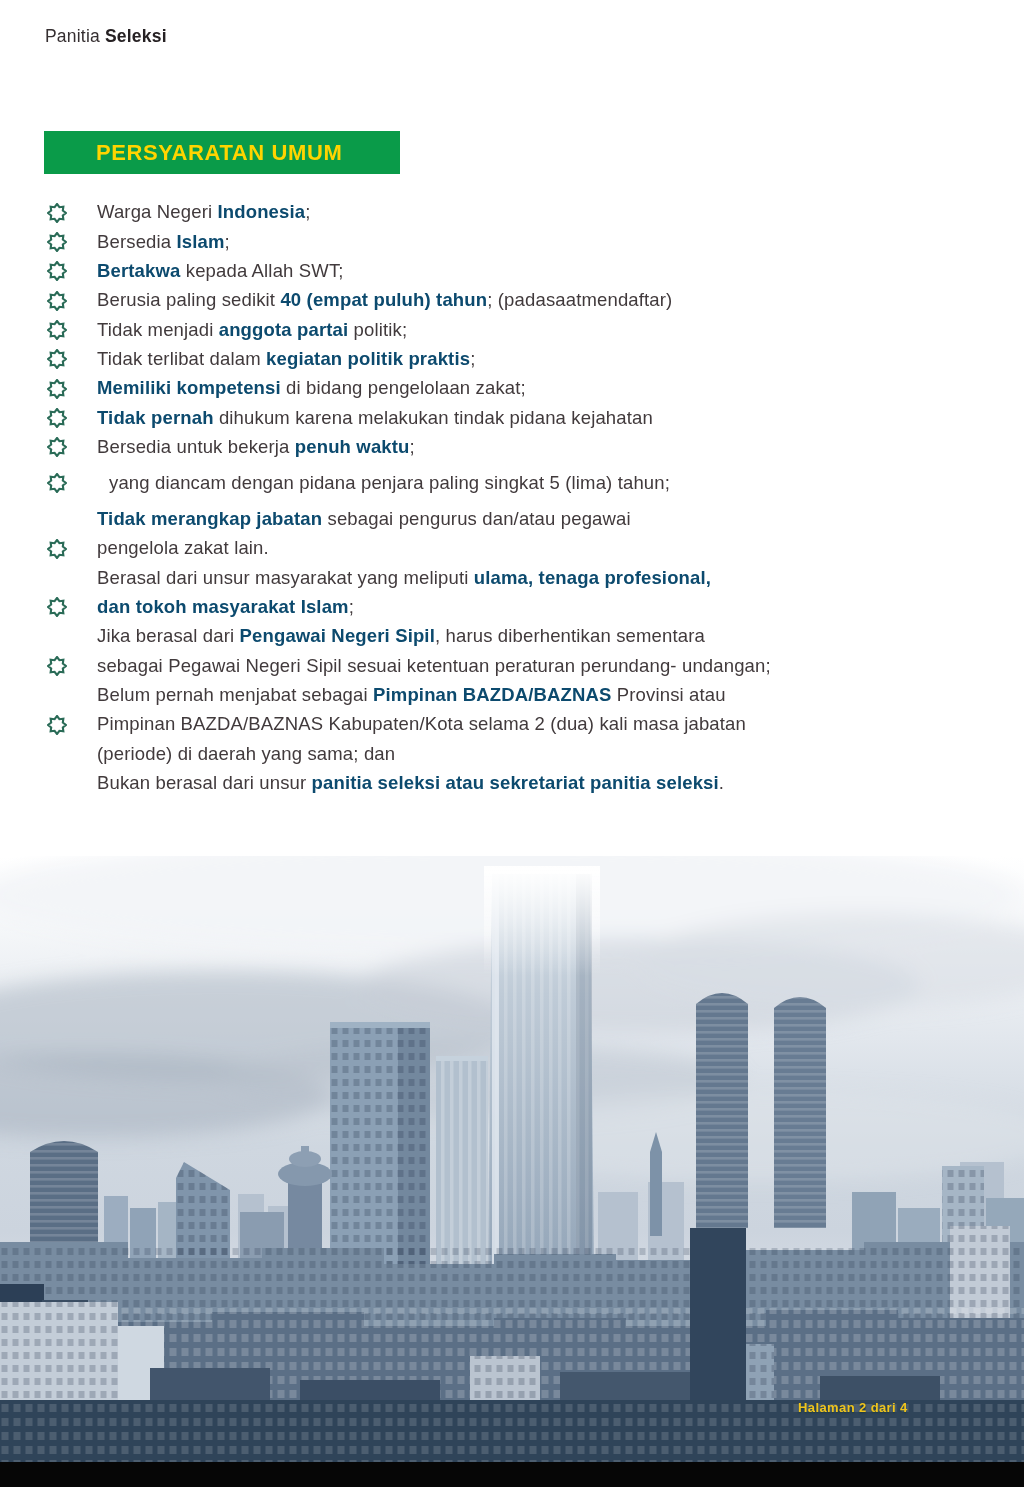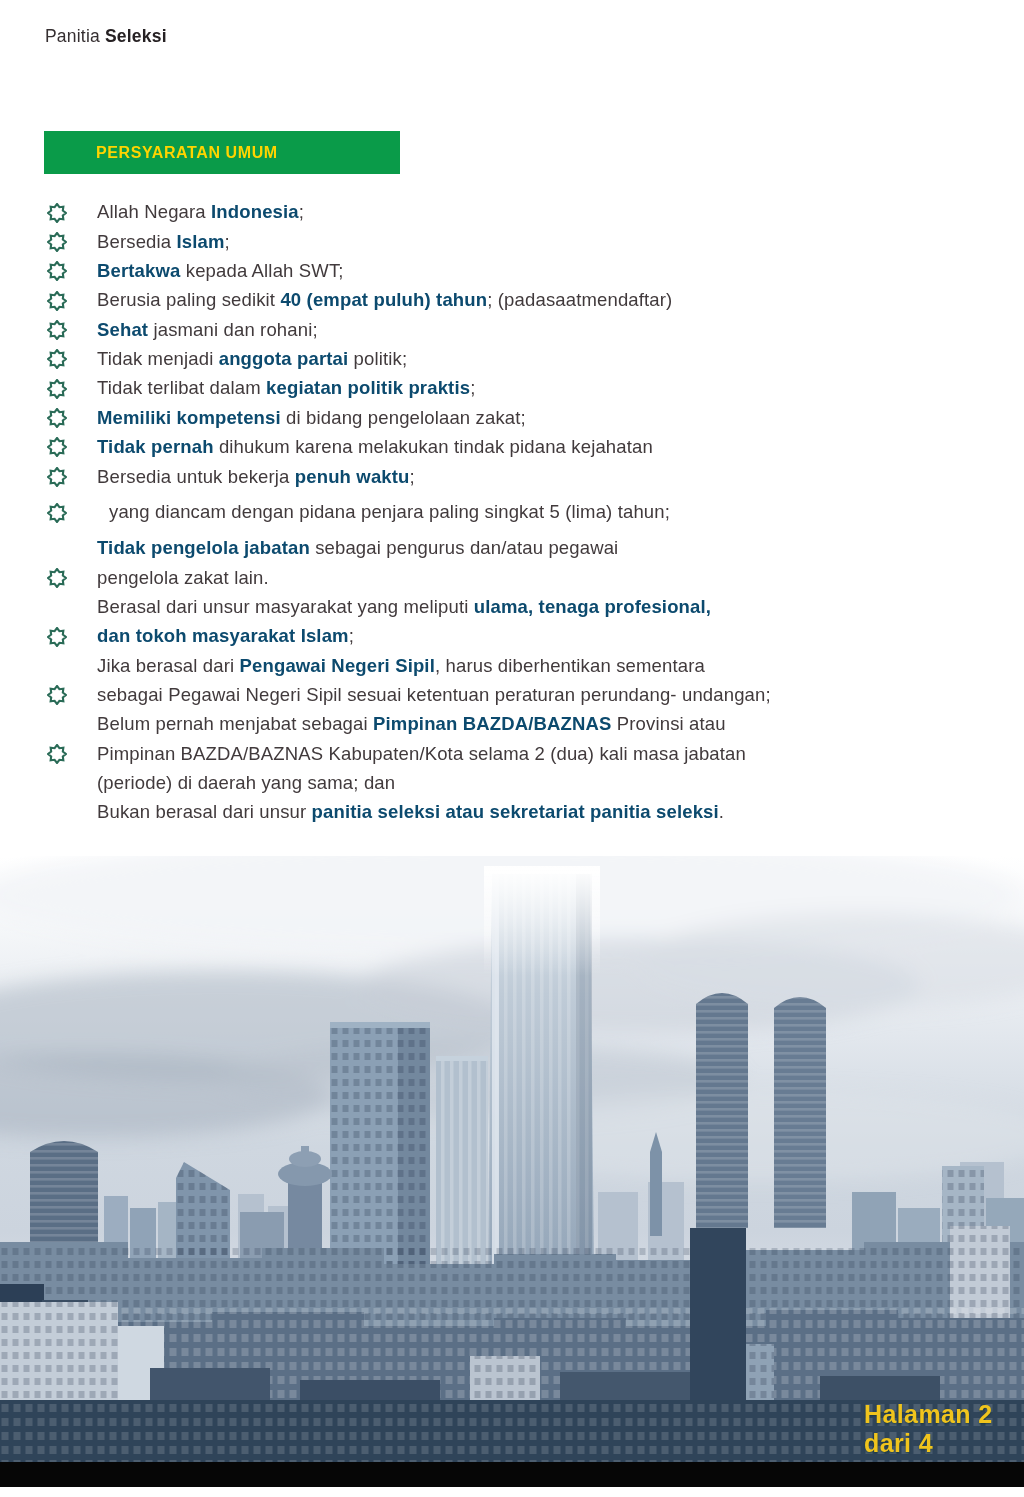--- a/index.html
+++ b/index.html
@@ -12,37 +12,38 @@
     position:absolute;left:45px;top:26px;font-size:17.5px;color:#352f31;
     letter-spacing:.2px;
   }
   .doc-title b{color:#262123;}
   .banner{
     position:absolute;left:44px;top:131px;width:356px;height:43px;
     background:var(--banner-green,#0a9b49);
     display:flex;align-items:center;box-sizing:border-box;padding-left:52px;
   }
   .banner-label{
-    color:var(--banner-text-yellow,#ffd400);font-weight:bold;font-size:16px;
+    color:var(--banner-text-yellow,#ffd400);font-weight:bold;font-size:22px;
     letter-spacing:.6px;
   }
   .req-list{position:absolute;left:44px;top:198px;right:14px;}
   .row{display:flex;align-items:center;min-height:29.35px;white-space:nowrap;}
   .bullet{flex:0 0 53px;display:flex;align-items:center;}
   .bullet svg{margin-left:3px;display:block;}
   .txt{
     font-size:18.5px;color:var(--body-text,#413a3c);letter-spacing:.15px;
     line-height:1;
   }
   .txt b{color:#0c4a6e;}
   .photo-wrap{position:absolute;left:0;top:856px;width:1024px;height:606px;}
   .page-label{
-    position:absolute;left:864px;top:1400px;font-size:25px;font-weight:bold;
+    position:absolute;left:798px;top:1400px;font-size:13px;font-weight:bold;
     color:var(--page-label-yellow,#f0c41d);letter-spacing:.4px;
     text-shadow:0 1px 2px rgba(10,50,40,.55);
+    text-align:center;
   }
   .black-bar{position:absolute;left:0;top:1462px;width:1024px;height:25px;background:#060606;}
 </style>
 </head>
 <body>
 
 <div class="doc-title">
   <span>Panitia </span><b>Seleksi</b>
 </div>
 
@@ -50,21 +51,21 @@
   <span class="banner-label">PERSYARATAN UMUM</span>
 </div>
 
 <div class="req-list">
   <div class="row">
     <span class="bullet">
       <svg width="20" height="20" viewBox="0 0 20 20">
         <polygon points="10,1 12.41,4.18 16.36,3.64 15.82,7.59 19,10 15.82,12.41 16.36,16.36 12.41,15.82 10,19 7.59,15.82 3.64,16.36 4.18,12.41 1,10 4.18,7.59 3.64,3.64 7.59,4.18" fill="#ffffff" stroke="var(--bullet-green,#2a6b57)" stroke-width="2.1"></polygon>
       </svg>
     </span>
-    <p class="txt" style="margin:0"><span>Allah Negara </span><b>Indonesia</b><span>;</span></p>
+    <p class="txt" style="margin:0"><span>Warga Negeri </span><b>Indonesia</b><span>;</span></p>
   </div>
 
   <div class="row">
     <span class="bullet">
       <svg width="20" height="20" viewBox="0 0 20 20">
         <polygon points="10,1 12.41,4.18 16.36,3.64 15.82,7.59 19,10 15.82,12.41 16.36,16.36 12.41,15.82 10,19 7.59,15.82 3.64,16.36 4.18,12.41 1,10 4.18,7.59 3.64,3.64 7.59,4.18" fill="#ffffff" stroke="var(--bullet-green,#2a6b57)" stroke-width="2.1"></polygon>
       </svg>
     </span>
     <p class="txt" style="margin:0"><span>Bersedia </span><b>Islam</b><span>;</span></p>
   </div>
@@ -81,28 +82,20 @@
 
   <div class="row">
     <span class="bullet">
       <svg width="20" height="20" viewBox="0 0 20 20">
         <polygon points="10,1 12.41,4.18 16.36,3.64 15.82,7.59 19,10 15.82,12.41 16.36,16.36 12.41,15.82 10,19 7.59,15.82 3.64,16.36 4.18,12.41 1,10 4.18,7.59 3.64,3.64 7.59,4.18" fill="#ffffff" stroke="var(--bullet-green,#2a6b57)" stroke-width="2.1"></polygon>
       </svg>
     </span>
     <p class="txt" style="margin:0"><span>Berusia paling sedikit </span><b>40 (empat puluh) tahun</b><span>; (padasaatmendaftar)</span></p>
   </div>
 
-  <div class="row">
-    <span class="bullet">
-      <svg width="20" height="20" viewBox="0 0 20 20">
-        <polygon points="10,1 12.41,4.18 16.36,3.64 15.82,7.59 19,10 15.82,12.41 16.36,16.36 12.41,15.82 10,19 7.59,15.82 3.64,16.36 4.18,12.41 1,10 4.18,7.59 3.64,3.64 7.59,4.18" fill="#ffffff" stroke="var(--bullet-green,#2a6b57)" stroke-width="2.1"></polygon>
-      </svg>
-    </span>
-    <p class="txt" style="margin:0"><b>Sehat</b><span> jasmani dan rohani;</span></p>
-  </div>
 
   <div class="row">
     <span class="bullet">
       <svg width="20" height="20" viewBox="0 0 20 20">
         <polygon points="10,1 12.41,4.18 16.36,3.64 15.82,7.59 19,10 15.82,12.41 16.36,16.36 12.41,15.82 10,19 7.59,15.82 3.64,16.36 4.18,12.41 1,10 4.18,7.59 3.64,3.64 7.59,4.18" fill="#ffffff" stroke="var(--bullet-green,#2a6b57)" stroke-width="2.1"></polygon>
       </svg>
     </span>
     <p class="txt" style="margin:0"><span>Tidak menjadi </span><b>anggota partai</b><span> politik;</span></p>
   </div>
 
@@ -150,21 +143,21 @@
     </span>
     <p class="txt" style="margin:12px"><span>yang diancam dengan pidana penjara paling singkat 5 (lima) tahun;</span></p>
   </div>
 
   <div class="row">
     <span class="bullet" style="visibility: hidden;">
       <svg width="20" height="20" viewBox="0 0 20 20">
         <polygon points="10,1 12.41,4.18 16.36,3.64 15.82,7.59 19,10 15.82,12.41 16.36,16.36 12.41,15.82 10,19 7.59,15.82 3.64,16.36 4.18,12.41 1,10 4.18,7.59 3.64,3.64 7.59,4.18" fill="#ffffff" stroke="var(--bullet-green,#2a6b57)" stroke-width="2.1"></polygon>
       </svg>
     </span>
-    <p class="txt" style="margin:0"><b>Tidak pengelola jabatan</b><span> sebagai pengurus dan/atau pegawai</span></p>
+    <p class="txt" style="margin:0"><b>Tidak merangkap jabatan</b><span> sebagai pengurus dan/atau pegawai</span></p>
   </div>
 
   <div class="row">
     <span class="bullet">
       <svg width="20" height="20" viewBox="0 0 20 20">
         <polygon points="10,1 12.41,4.18 16.36,3.64 15.82,7.59 19,10 15.82,12.41 16.36,16.36 12.41,15.82 10,19 7.59,15.82 3.64,16.36 4.18,12.41 1,10 4.18,7.59 3.64,3.64 7.59,4.18" fill="#ffffff" stroke="var(--bullet-green,#2a6b57)" stroke-width="2.1"></polygon>
       </svg>
     </span>
     <p class="txt" style="margin:0"><span>pengelola zakat lain.</span></p>
   </div>

